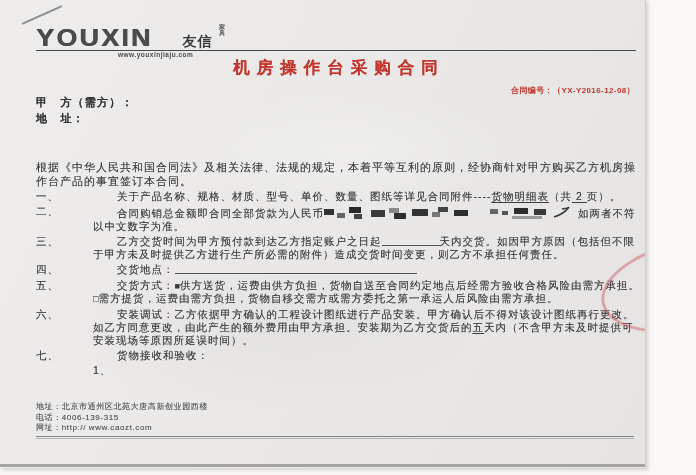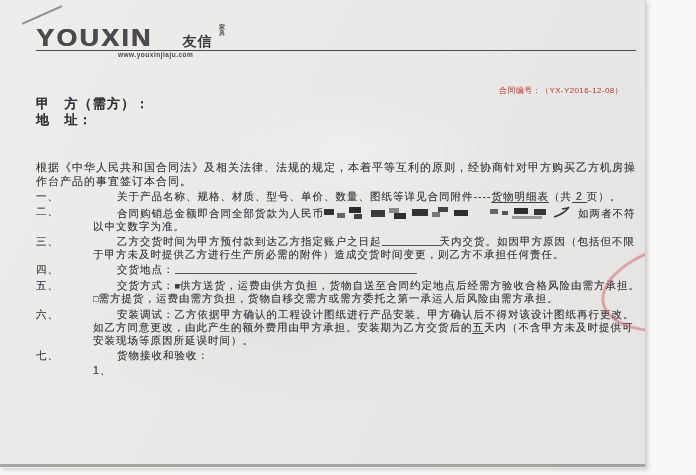--- a/index.html
+++ b/index.html
@@ -35,26 +35,26 @@
   .logo-sub { display:inline-block; width:9px; font-size:6px; line-height:6px;
     color:#4a4a4d; font-weight:bold; vertical-align:top; margin-left:2px; word-break:break-all; }
   .header-rule { position:absolute; left:0; top:26px; width:600px; height:0;
     border-top:1.4px solid #4a4a4d; }
   .logo-url { position:absolute; left:82px; top:27px; font-size:6.5px; font-weight:bold;
     color:#4a4a4d; letter-spacing:.5px; }
 
   .title { position:absolute; left:36px; top:57px; width:580px; text-align:center;
     padding-left:26px; font-size:16.5px; font-weight:bold; letter-spacing:7px;
     color:#c2342c; text-shadow:0 0 .5px rgba(194,52,44,.8); }
-  .contract-no { position:absolute; right:22px; top:85px; font-size:8px; font-weight:normal;
+  .contract-no { position:absolute; right:10px; top:85px; font-size:8px; font-weight:bold;
     color:#c2342c; letter-spacing:.4px; }
 
   .parties { position:absolute; left:36px; top:96px; right:20px; }
-  .parties p { font-size:13px; font-weight:bold; letter-spacing:1.2px;
-    line-height:15.5px; color:#333237; text-shadow:0 0 .5px rgba(51,50,55,.6); }
+  .parties p { font-size:11px; font-weight:bold; letter-spacing:1.2px;
+    line-height:15.5px; color:#333237; text-shadow:0 0 .5px rgba(51,50,55,.6);font-family:Liberation Mono, monospace; }
 
   .preamble { position:absolute; left:36px; top:161px; width:602px;
     font-size:11px; letter-spacing:1px; line-height:13.5px;
     text-shadow:0 0 .5px rgba(61,60,65,.55); }
 
   .clauses { position:absolute; left:36px; top:190px; width:604px; }
   .clause { position:relative; padding-left:57px; text-indent:24px;
     font-size:10.5px; letter-spacing:1px; line-height:13.1px; margin-bottom:2px;
     text-shadow:0 0 .5px rgba(61,60,65,.55); }
   .clause .num { position:absolute; left:0; top:0; width:24px; text-indent:0; }
@@ -99,20 +99,21 @@
   <div class="pen-mark"></div>
 
   <div class="header">
     <span class="logo-en">YOUXIN</span>
     <span class="logo-cn">友信</span>
     <span class="logo-sub">家具</span>
     <div class="header-rule"></div>
     <div class="logo-url">www.youxinjiaju.com</div>
   </div>
 
+  <h1 class="title">机房操作台采购合同</h1>
   <div class="contract-no">合同编号：（YX-Y2016-12-08）</div>
 
   <div class="parties">
     <p><span>甲　方（需方）：</span><span></span></p>
     <p><span>地　址：</span><span></span></p>
   </div>
 
   <p class="preamble">根据《中华人民共和国合同法》及相关法律、法规的规定，本着平等互利的原则，经协商针对甲方购买乙方机房操作台产品的事宜签订本合同。</p>
 
   <div class="clauses">
@@ -138,18 +139,24 @@
       <span class="num">六、</span><span>安装调试：乙方依据甲方确认的工程设计图纸进行产品安装。甲方确认后不得对该设计图纸再行更改。如乙方同意更改，由此产生的额外费用由甲方承担。安装期为乙方交货后的</span><span class="u">五</span><span>天内（不含甲方未及时提供可安装现场等原因所延误时间）。</span>
     </p>
     <p class="clause">
       <span class="num">七、</span><span>货物接收和验收：</span>
     </p>
     <p class="sub">
       <span class="subnum">1、</span>
     </p>
   </div>
 
+  <div class="footer">
+    <p>地址：北京市通州区北苑大唐高新创业园西楼</p>
+    <p>电话：4006-139-315</p>
+    <p>网址：http:// www.caozt.com</p>
+    <div class="footer-rule"></div>
+  </div>
 
   <div class="seal"></div>
   <div class="seal-star">★</div>
 
   <div class="bottom-edge"></div>
 </div>
 
 </body></html>

